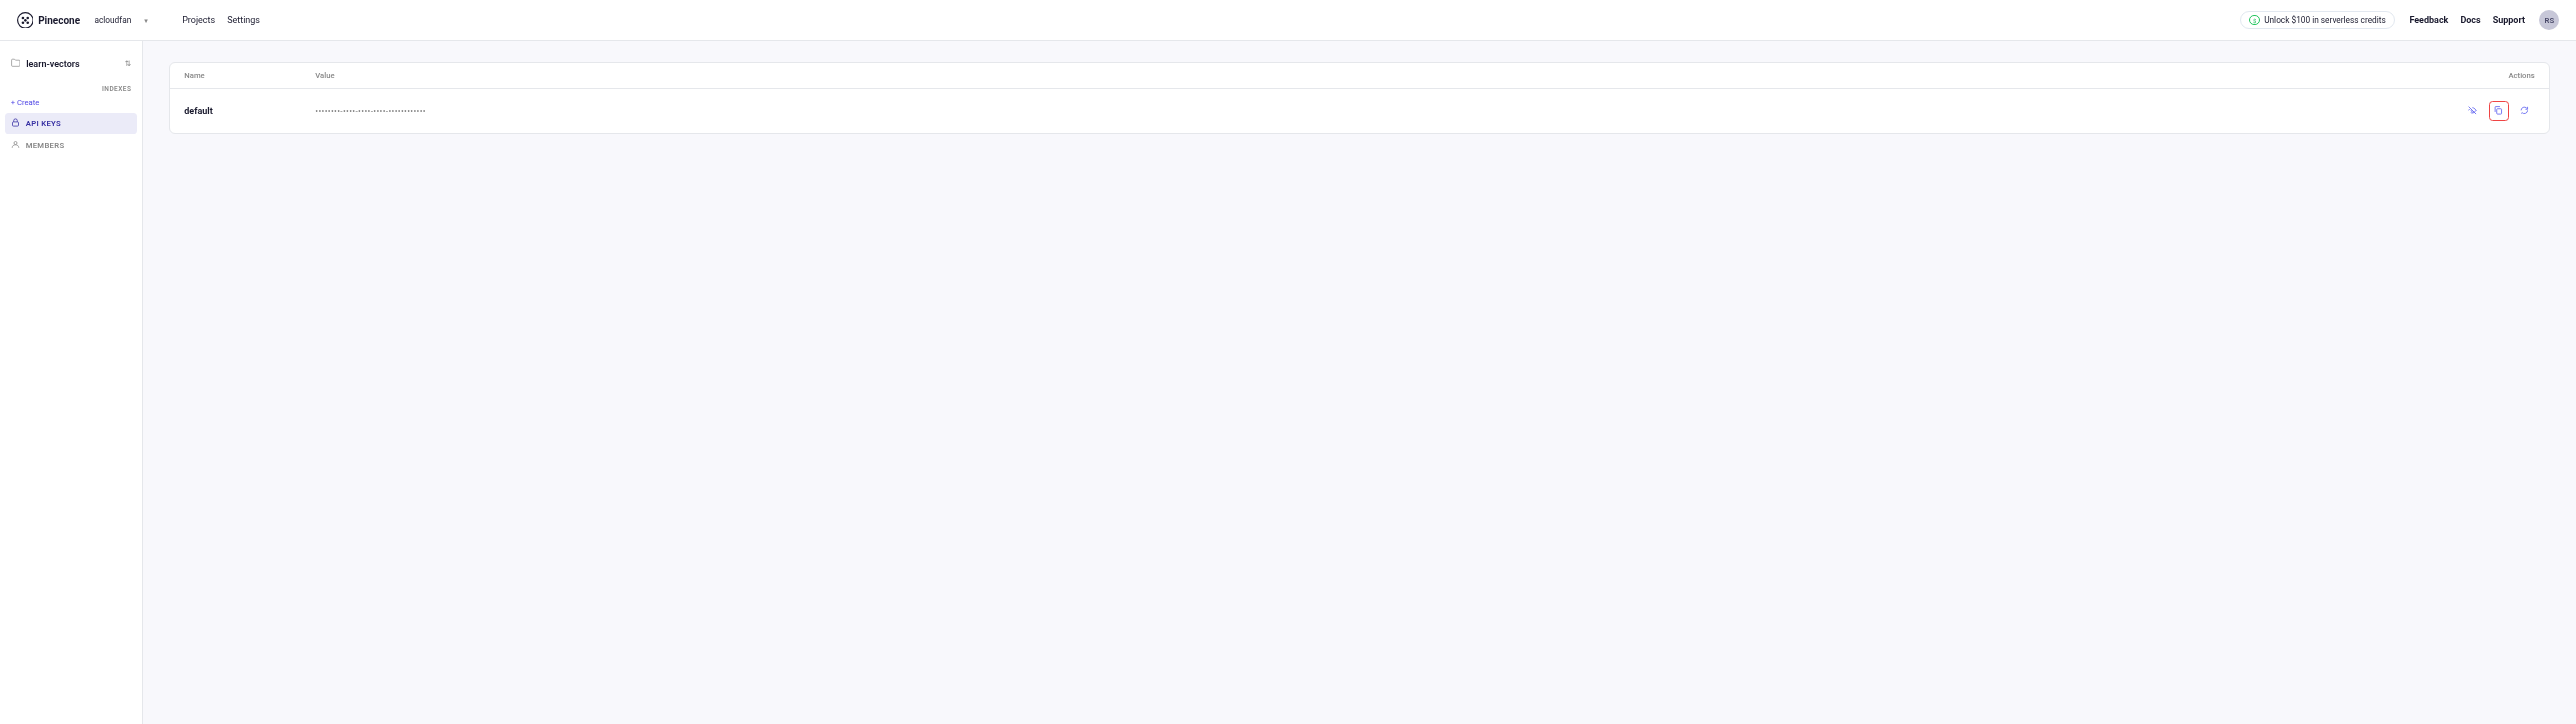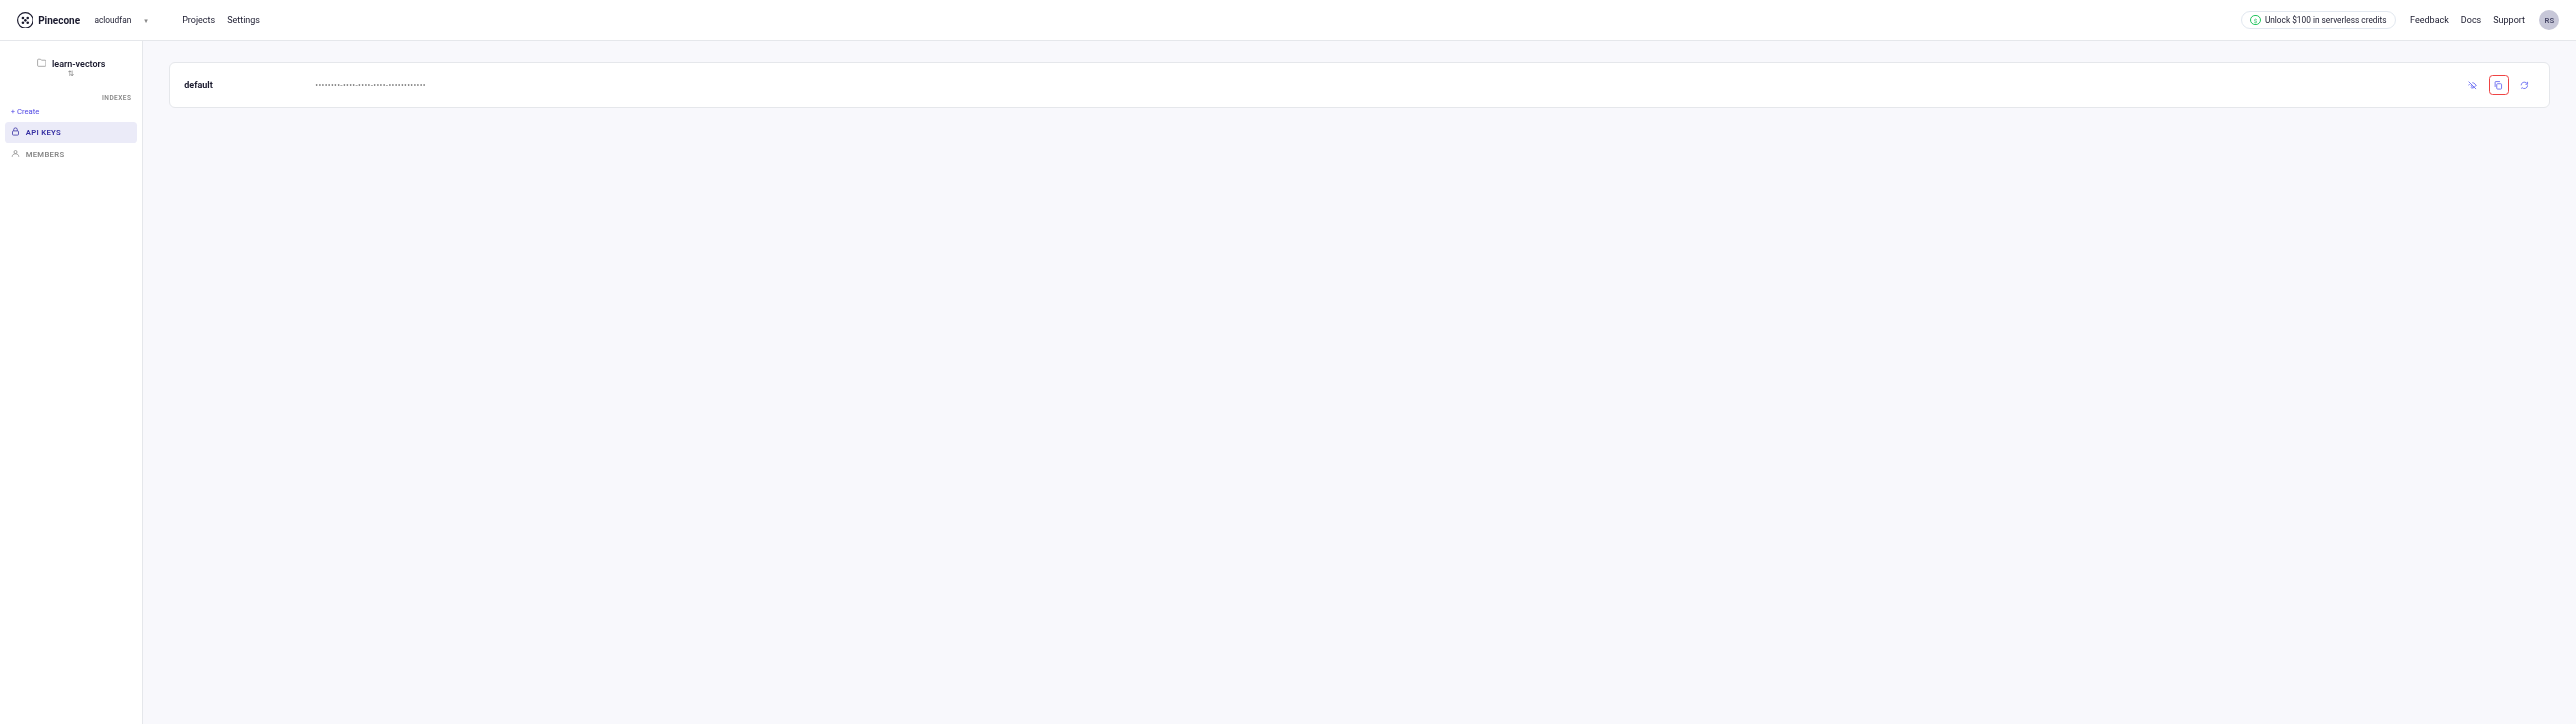--- a/index.html
+++ b/index.html
@@ -80,20 +80,21 @@
     .navbar-links {
       display: flex;
       align-items: center;
       gap: 12px;
       font-size: 9px;
       color: #1a1a2e;
     }
     .navbar-links a {
       text-decoration: none;
       color: #1a1a2e;
+      font-weight: bold;
     }
     .user-avatar {
       width: 20px;
       height: 20px;
       border-radius: 50%;
       background: #c7c7d8;
       display: flex;
       align-items: center;
       justify-content: center;
       font-size: 7.7px;
@@ -115,21 +116,20 @@
       border-right: 0.6px solid #e5e7eb;
       padding: 12px 0;
       flex-shrink: 0;
     }
     .sidebar-project {
       display: flex;
       align-items: center;
       justify-content: space-between;
       padding: 4.8px 10.7px 9.5px;
       cursor: pointer;
-      flex-direction: column;
     }
     .sidebar-project-name {
       display: flex;
       align-items: center;
       gap: 6px;
       font-size: 9px;
       font-weight: 600;
     }
     .sidebar-section-label {
       padding: 6px 10.7px 2.4px;
@@ -342,20 +342,25 @@
           <path d="M2 13c0-3.314 2.462-5 5.5-5s5.5 1.686 5.5 5" stroke="#888" stroke-width="1.3" fill="none"></path>
         </svg>
       </span>
       <span>MEMBERS</span>
     </div>
   </aside>
 
   <main class="main">
 
     <div class="api-table">
+      <div class="table-header">
+        <span>Name</span>
+        <span>Value</span>
+        <span class="col-actions">Actions</span>
+      </div>
 
       <div class="table-row">
         <span class="row-name">default</span>
         <span class="row-value">••••••••-••••-••••-••••-••••••••••••</span>
         <div class="row-actions">
 
           <button class="action-btn" title="Toggle visibility">
             <svg viewBox="0 0 20 20" fill="none" xmlns="http://www.w3.org/2000/svg" stroke="#6366f1" stroke-width="1.6">
               <path d="M3 3l14 14M8.5 8.5a3 3 0 004.2 4.2"></path>
               <path d="M17 10s-3 5-7 5c-1.1 0-2.1-.3-3-.8M3 10s.7-1.3 2-2.5"></path>

